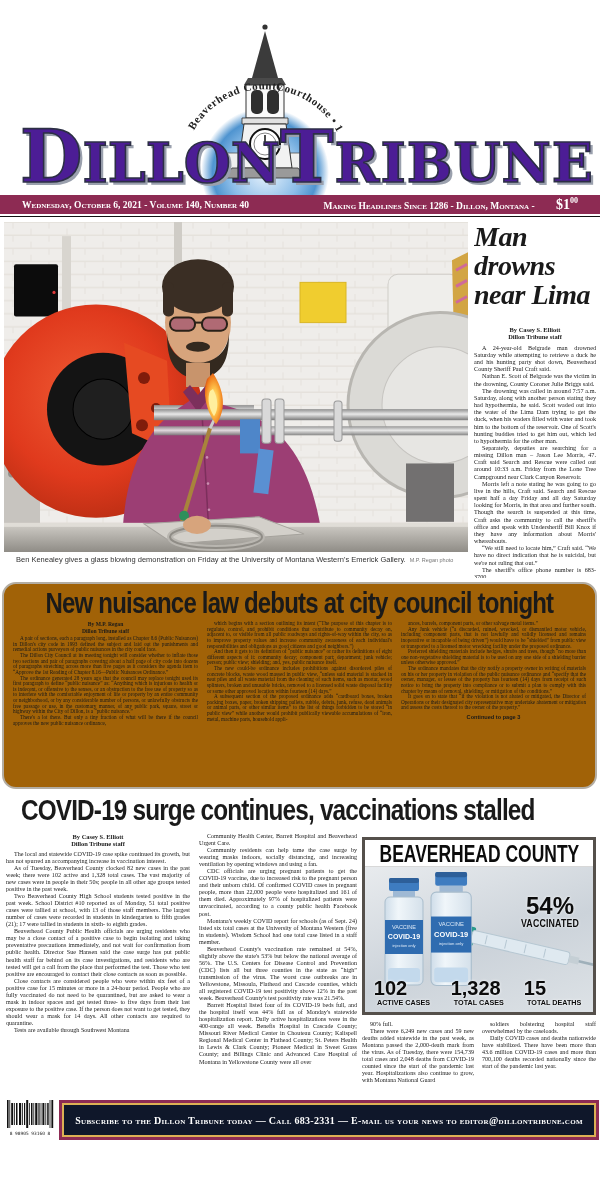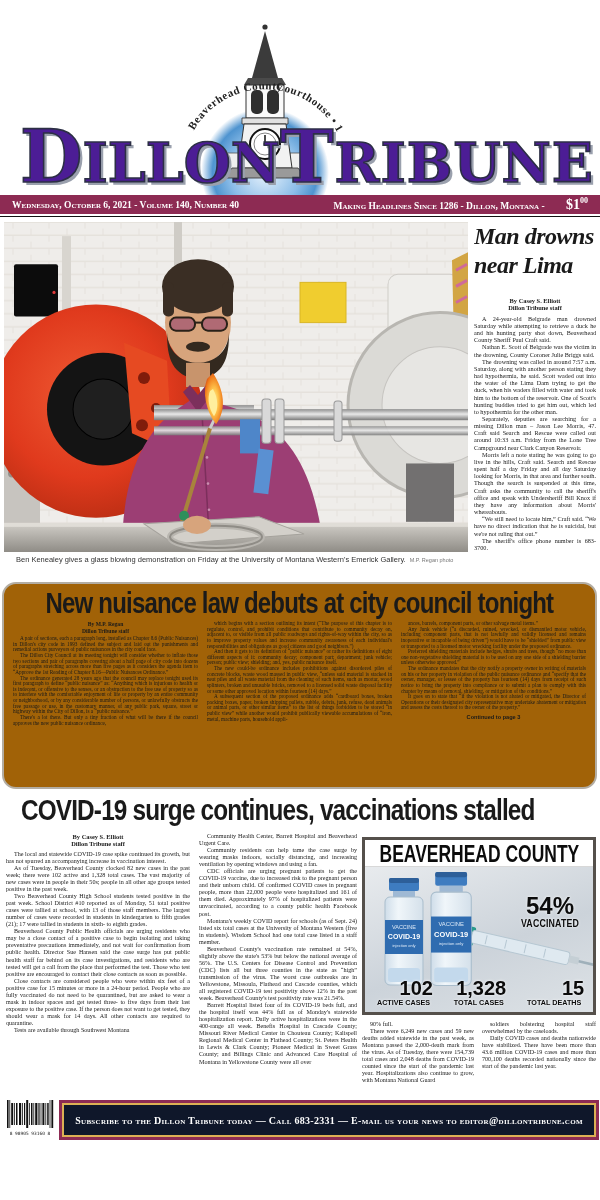--- a/index.html
+++ b/index.html
@@ -11,36 +11,36 @@
   .mh-svg{position:absolute;top:0;left:0;width:600px;height:195px;}
   .mh-title{position:absolute;bottom:2px;font-family:"DejaVu Serif",serif;font-weight:bold;
             text-transform:uppercase;font-size:54px;line-height:1;color:#4c1d95;
             -webkit-text-stroke:1.6px #2c2f45;text-shadow:3px 3px 0 #9aa0ad;margin-top:29px;}
   .mh-title::first-letter{font-size:72px;}
   .mh-left{left:20px;letter-spacing:0px;}
   .mh-right{right:6px;letter-spacing:1px;}
 
   .datebar{position:absolute;top:195px;left:0;width:600px;height:19px;background:#8d2b53;
            color:#fff;display:flex;justify-content:space-between;align-items:center;
-           padding:0 12px;box-sizing:border-box;font-variant:small-caps;font-weight:bold;font-size:9.5px;}
+           padding:0 22px;box-sizing:border-box;font-variant:small-caps;font-weight:bold;font-size:9.5px;}
   .price{font-size:14px;line-height:1;margin-left:19px;}
   .price sup{font-size:8px;}
   .toprule{position:absolute;top:216px;left:0;width:600px;border-top:1.5px solid #111;}
 
   
   .photo-frame{position:absolute;left:4px;top:222px;width:464px;height:330px;overflow:hidden;}
   .photo-frame svg{display:block;width:100%;height:100%;}
   .caption{position:absolute;left:6px;top:555px;width:460px;font-family:"Liberation Sans",sans-serif;}
   .cap-title{font-weight:bold;font-size:8.5px;line-height:10px;}
   .cap-line{font-size:7.5px;line-height:9px;color:#333;padding-left:10px;}
   .cap-credit{font-size:5.5px;color:#777;margin-left:4px;}
 
   
   .drown{position:absolute;left:474px;top:222px;width:122px;height:356px;overflow:hidden;}
-  .drown h1{margin:0 0 17px;font-size:24px;line-height:29px;font-style:italic;font-weight:bold;letter-spacing:-0.5px;}
+  .drown h1{margin:0 0 17px;font-size:28px;line-height:29px;font-style:italic;font-weight:bold;letter-spacing:-0.5px;}
   .byline{text-align:center;font-weight:bold;font-size:6.4px;line-height:7.4px;margin-bottom:3px;}
   .bodytext p{margin:0;font-size:6.2px;line-height:7.15px;text-align:justify;text-indent:8px;}
 
   
   .nuis{position:absolute;left:2px;top:582px;width:595px;height:207px;background:#a16207;
         border:2px solid #b3ada3;border-radius:14px;box-sizing:border-box;padding:3px 9px;overflow:hidden;}
   .nuis .hwrap{display:flex;justify-content:center;}
   .nuis h1{margin:0;font-family:"Liberation Sans",sans-serif;font-weight:bold;font-size:30px;
            line-height:32px;letter-spacing:-1px;white-space:nowrap;transform:scaleX(0.8);transform-origin:center;}
   .nuis .cols{display:flex;gap:9px;margin-top:2px;}
@@ -65,21 +65,21 @@
            box-sizing:border-box;background:linear-gradient(160deg,#eef0f2,#ccd3da 60%,#dde2e6);}
   .g-titlebar{background:#fff;height:26px;display:flex;justify-content:center;align-items:center;overflow:hidden;border-bottom:1px solid #d8d8d8;}
   .g-titlebar span{font-family:"Liberation Sans",sans-serif;font-weight:bold;font-size:23px;white-space:nowrap;
                    transform:scaleX(0.76) scaleY(1.08);color:#0c0c0c;}
   .g-art{position:absolute;left:0;top:26px;width:228px;height:148px;}
   .g-pct{position:absolute;right:10px;top:38px;text-align:center;font-family:"Liberation Sans",sans-serif;
          font-weight:bold;color:#0c0c0c;text-shadow:0 0 3px rgba(255,255,255,.95);}
   .g-pct .num{font-size:24px;line-height:24px;margin-top:16px;}
   .g-pct .lbl{font-size:10px;letter-spacing:0.2px;transform:scaleX(0.88);}
   .g-stats{position:absolute;left:0;right:0;bottom:5px;display:flex;justify-content:space-around;
-           text-align:right;font-family:"Liberation Sans",sans-serif;font-weight:bold;color:#0b0b0b;
+           text-align:left;font-family:"Liberation Sans",sans-serif;font-weight:bold;color:#0b0b0b;
            text-shadow:0 0 3px rgba(255,255,255,.95);}
   .g-stat .num{font-size:20px;line-height:20px;}
   .g-stat .lbl{font-size:8px;transform:scaleX(0.9);}
 
   
   .subscribe{position:absolute;left:62px;top:1103px;width:534px;height:34px;background:#0f172a;
              border:2px solid #dcb054;outline:3px solid #8d2b53;box-sizing:border-box;display:flex;
              align-items:center;justify-content:center;color:#fff;font-variant:small-caps;font-weight:bold;
              font-size:10px;letter-spacing:0.3px;white-space:nowrap;}
   .barcode{position:absolute;left:6px;top:1100px;width:48px;height:40px;}

